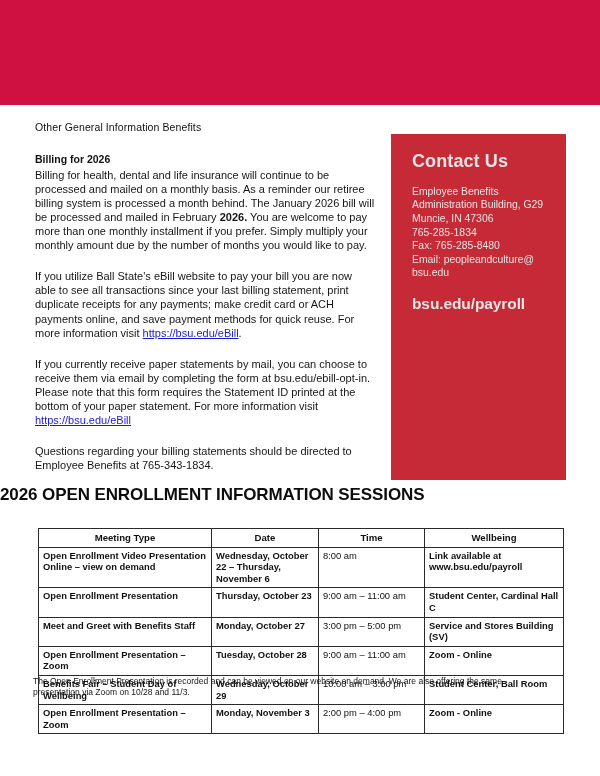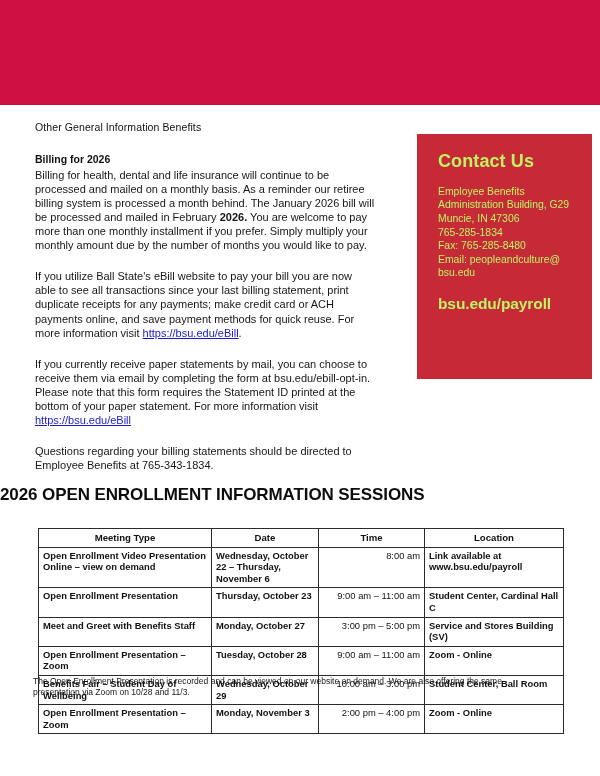--- a/index.html
+++ b/index.html
@@ -56,25 +56,24 @@
   .b { font-weight: bold; }
   .link {
     color: #1a1ad0;
     text-decoration: underline;
   }
 
   
   .contact-panel {
     position: absolute;
     left: 391px; top: 134px;
-    width: 175px; height: 245px;
+    width: 175px; height: 346px;
     background: #c62a36;
-    color: #bef264;
+    color: #e5e5e5;
     padding: 18px 0 0 21px;
-    margin-left: 26px;
   }
   .contact-title {
     font-size: 18px;
     font-weight: bold;
     line-height: 1.1;
     margin: 0 0 13px 0;
     letter-spacing: 0.1px;
   }
   .contact-lines {
     font-size: 10.4px;
@@ -128,21 +127,21 @@
     font-size: 9.6px;
     padding-top: 3px;
     padding-bottom: 3px;
   }
   col.c-type { width: 173px; }
   col.c-date { width: 107px; }
   col.c-time { width: 106px; }
   col.c-loc  { width: 139px; }
 
   td.type { font-weight: bold; }
-  td.time { text-align: right; white-space: nowrap; }
+  td.time { text-align: left; white-space: nowrap; }
   td.date, td.loc { font-weight: bold; }
   tr.tall td { height: 28px; }
 
   .table-note {
     position: absolute;
     left: 33px; top: 676px;
     width: 515px;
     font-size: 8.5px;
     line-height: 11px;
     color: #161616;
@@ -192,21 +191,21 @@
         <col class="c-type">
           <col class="c-date">
           <col class="c-time">
           <col class="c-loc">
       </colgroup>
       <thead>
         <tr>
           <th>Meeting Type</th>
           <th>Date</th>
           <th>Time</th>
-          <th>Location</th>
+          <th>Wellbeing</th>
         </tr>
       </thead>
       <tbody>
         <tr class="tall">
           <td class="type">Open Enrollment Video Presentation Online – view on demand</td>
           <td class="date">Wednesday, October 22 – Thursday, November 6</td>
           <td class="time">8:00 am</td>
           <td class="loc">Link available at www.bsu.edu/payroll</td>
         </tr>
         <tr>

